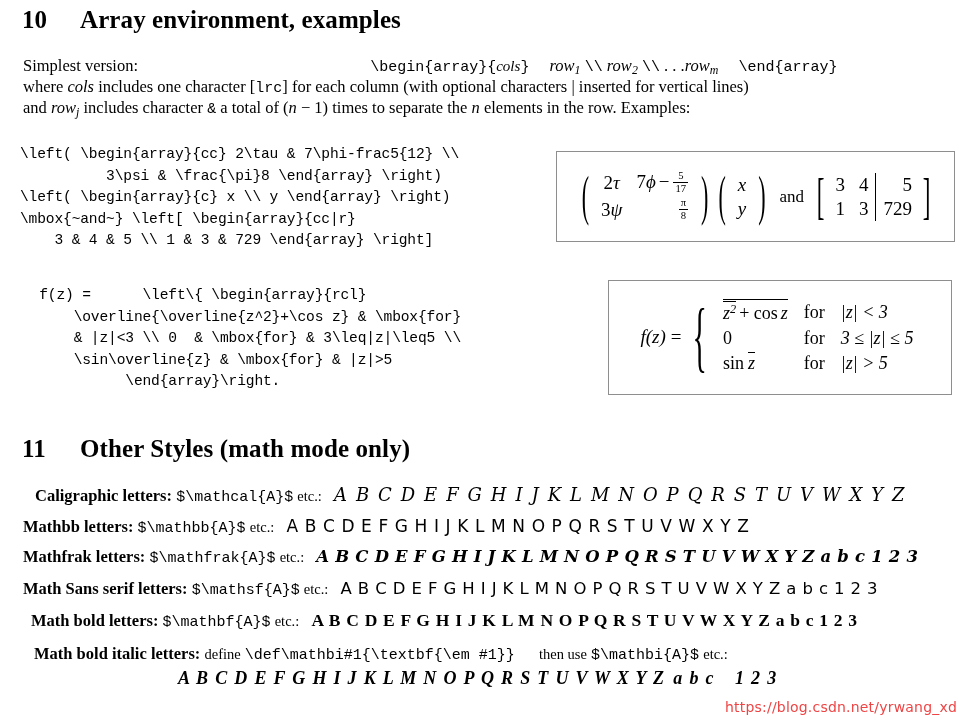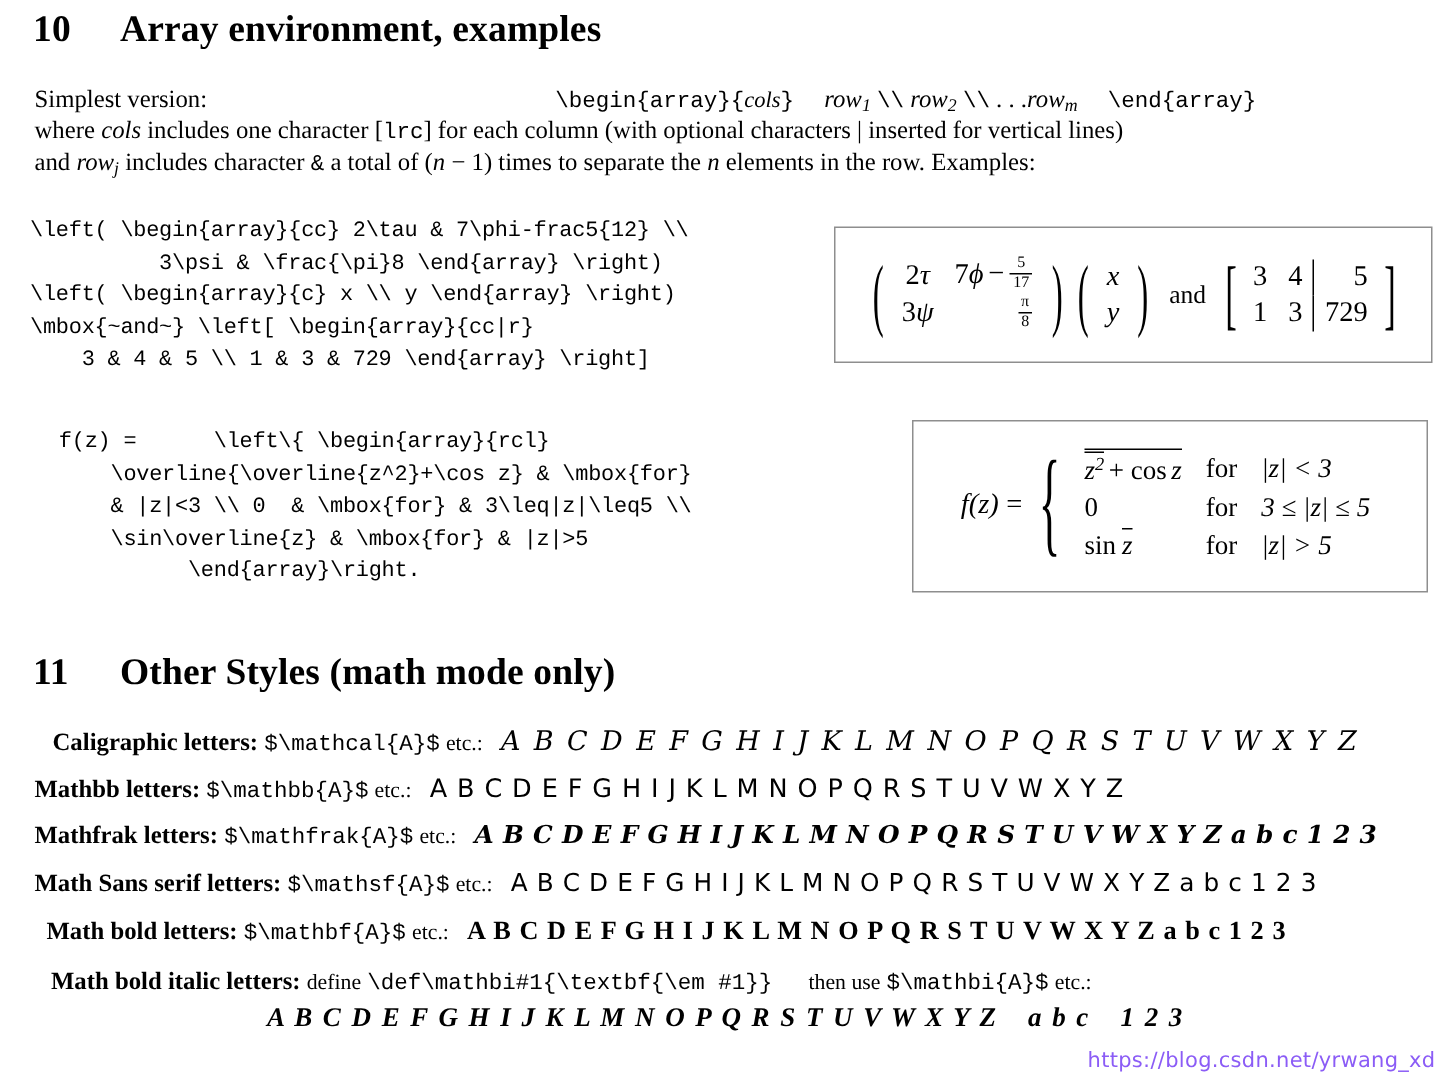--- a/index.html
+++ b/index.html
@@ -218,21 +218,21 @@
     font-style: italic;
     font-size: 18px;
     letter-spacing: 1.3px;
   }
 
   
   .watermark {
     position: absolute;
     right: 8px;
     bottom: 2px;
-    color: #8b5cf6;
+    color: #ef4444;
     font-family: "DejaVu Sans", "Liberation Sans", sans-serif;
     font-size: 14px;
     letter-spacing: 0.2px;
     white-space: nowrap;
   }
 </style>
 </head>
 <body>
 
 <div class="page">
@@ -395,19 +395,19 @@
     <span class="lbl">Math bold italic letters</span><span class="lbl">:</span>
     <span class="etc">define</span>
     <span class="tt">\def\mathbi#1{\textbf{\em #1}}</span>
     <span style="display:inline-block;width:20px;"></span><span class="etc">then use</span>
     <span class="tt">$\mathbi{A}$</span>
     <span class="etc">etc.:</span>
   </div>
 
   <div class="stylerow" style="left:178px; top:668px;">
     <span class="bi">A B C D E F G H I J K L M N O P Q R S T U V W X Y Z</span>
-    <span class="bi" style="margin-left:16px;">a b c</span>
+    <span class="bi" style="margin-left:4px;">a b c</span>
     <span class="bi" style="margin-left:16px;">1 2 3</span>
   </div>
 
   <div class="watermark">https://blog.csdn.net/yrwang_xd</div>
 
 </div>
 
 </body></html>

